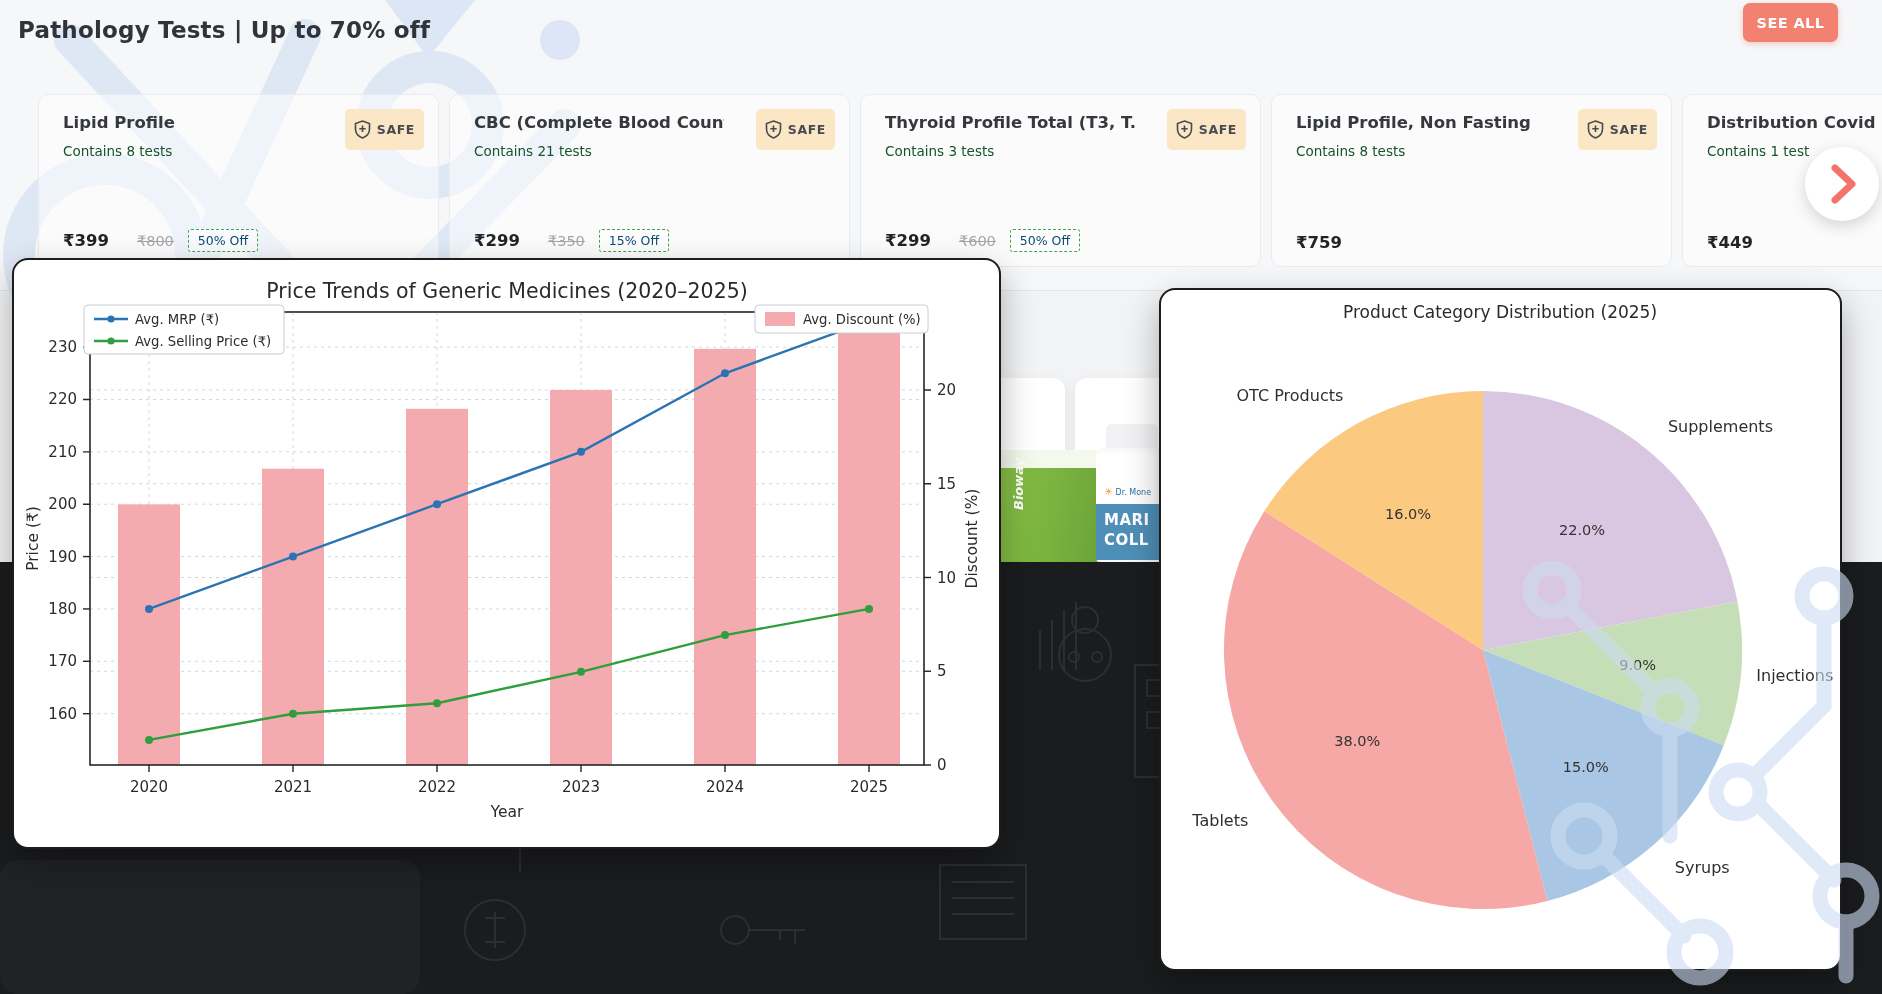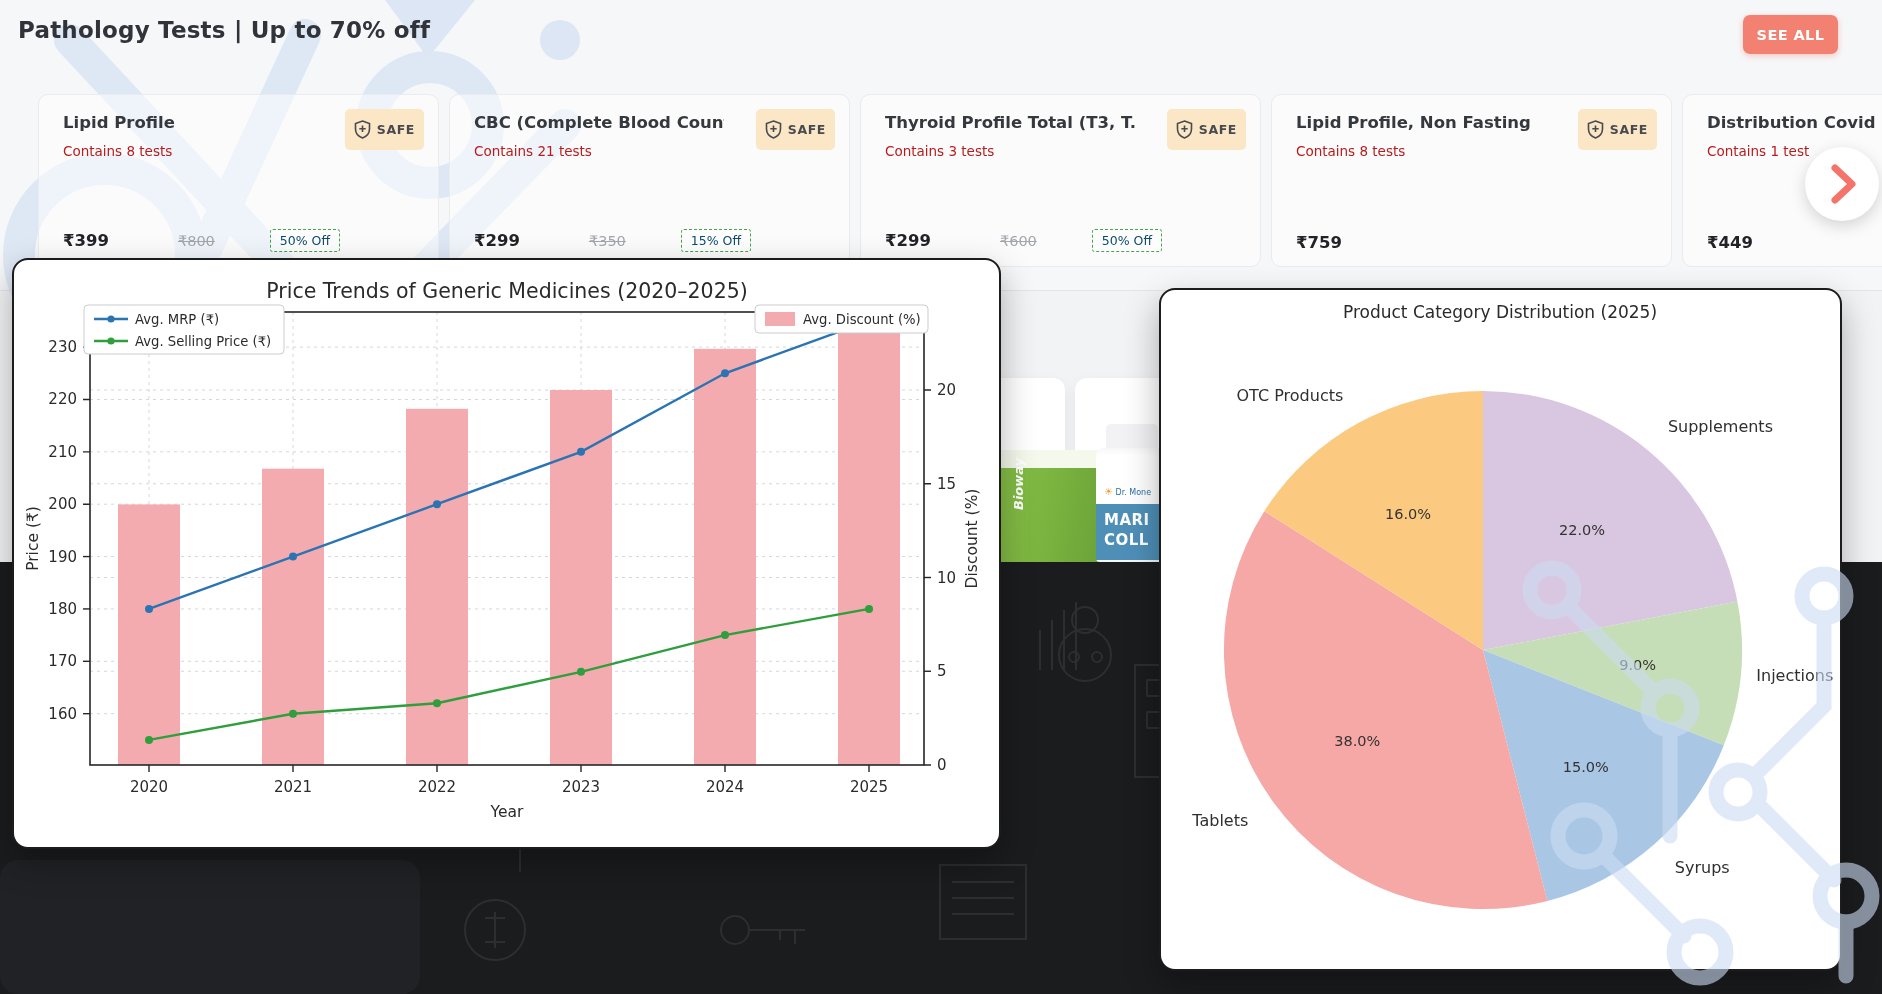--- a/index.html
+++ b/index.html
@@ -10,30 +10,30 @@
   .bg-mid{position:absolute;left:0;top:291px;width:1882px;height:271px;background:#f2f3f5;z-index:0;}
   .bg-dark{position:absolute;left:0;top:562px;width:1882px;height:432px;background:#1b1c1e;z-index:10;}
   .bg-dark .blob{position:absolute;left:0;top:298px;width:420px;height:134px;background:#212225;border-radius:18px;}
 
   .watermark-tl{position:absolute;left:0;top:0;z-index:1;pointer-events:none;}
   .doodles{position:absolute;left:0;top:0;}
 
   
   .header{position:absolute;left:0;top:0;width:1882px;height:64px;z-index:5;}
   .page-title{position:absolute;left:18px;top:17px;font-size:23px;font-weight:600;color:#30343a;letter-spacing:.2px;}
-  .see-all{position:absolute;left:1743px;top:15px;width:95px;height:39px;background:#f28172;border:none;border-radius:7px;color:#ffffff;font-family:inherit;font-size:14.5px;font-weight:700;letter-spacing:.4px;cursor:pointer;box-shadow:0 2px 6px rgba(242,129,114,.4);}
+  .see-all{position:absolute;left:1743px;top:3px;width:95px;height:39px;background:#f28172;border:none;border-radius:7px;color:#ffffff;font-family:inherit;font-size:14.5px;font-weight:700;letter-spacing:.4px;cursor:pointer;box-shadow:0 2px 6px rgba(242,129,114,.4);}
 
   
   .cards-row{position:absolute;left:38px;top:94px;height:171px;display:flex;gap:10px;z-index:6;}
   .pcard{position:relative;flex:0 0 399px;width:399px;height:171px;background:rgba(255,255,255,.52);border:1px solid #e9ebee;border-radius:10px;cursor:pointer;}
   .pcard-title{position:absolute;left:24px;top:18px;font-size:16.5px;font-weight:700;color:#35383d;max-width:250px;white-space:nowrap;overflow:hidden;}
   .safe-badge{position:absolute;right:14px;top:14px;display:flex;align-items:center;gap:6px;background:#fbe7c6;border-radius:5px;padding:11px 9px;}
   .safe-badge span{font-size:12.5px;font-weight:700;color:#474b50;letter-spacing:.6px;}
-  .pcard-sub{position:absolute;left:24px;top:48px;font-size:13.5px;color:#b91c1c;text-align:right;}
-  .pcard-prices{position:absolute;left:24px;bottom:14px;display:flex;align-items:center;gap:41px;}
+  .pcard-sub{position:absolute;left:24px;top:48px;font-size:13.5px;color:#14532d;text-align:right;}
+  .pcard-prices{position:absolute;left:24px;bottom:14px;display:flex;align-items:center;}
   .price{font-size:16.5px;font-weight:700;color:#212326;}
   .old-price{margin-left:28px;font-size:14.5px;color:#a3a7ac;text-decoration:line-through;}
   .discount-chip{margin-left:14px;font-size:12.5px;color:#0c4a6e;border:1.5px dashed #43a64b;border-radius:3px;padding:3px 9px;background:rgba(255,255,255,.6);}
 
   
   .prod-panel{position:absolute;top:378px;width:365px;height:184px;background:#ffffff;border-radius:12px;box-shadow:0 4px 14px rgba(0,0,0,.06);z-index:8;}
   .prod-panel.p1{left:700px;}
   .prod-panel.p2{left:1075px;}
   .product-box{position:absolute;left:985px;top:450px;width:128px;height:112px;z-index:9;background:linear-gradient(100deg,#8bc34a 0%,#79b23e 55%,#689f38 100%);border-radius:4px;overflow:hidden;}
   .product-box .box-top{position:absolute;left:0;top:0;width:100%;height:18px;background:#f4f9ec;}

